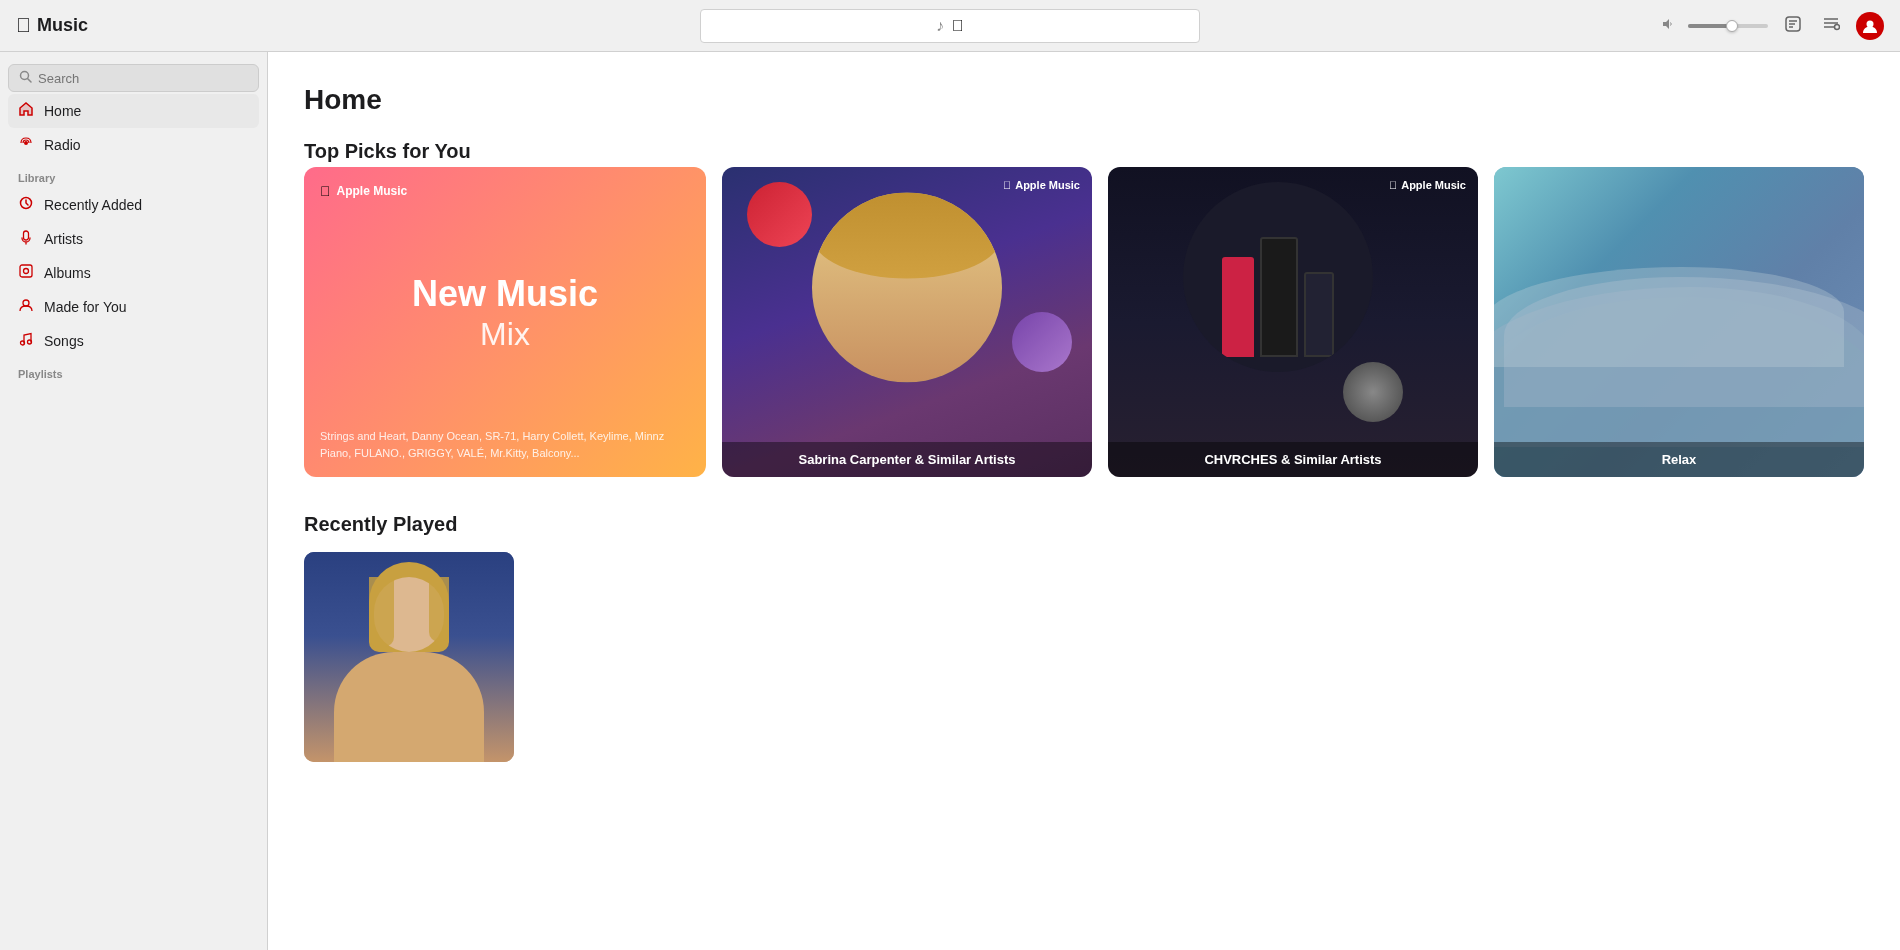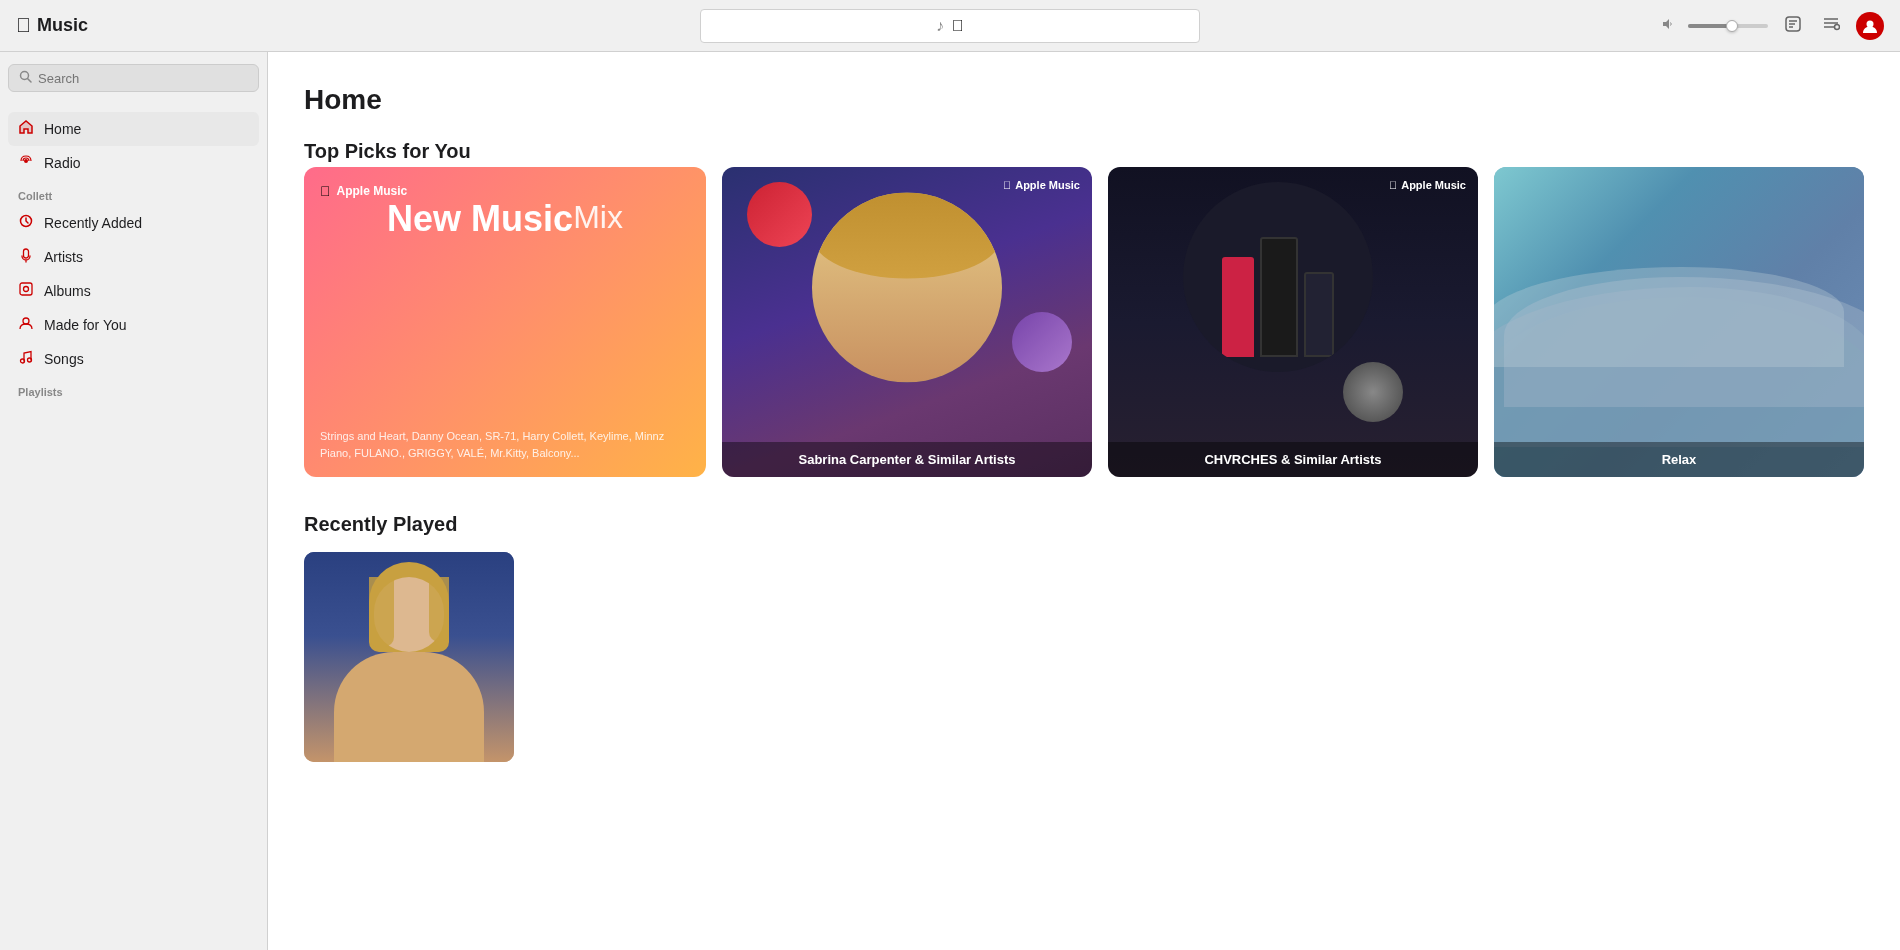--- a/index.html
+++ b/index.html
@@ -134,21 +134,21 @@
       flex-shrink: 0;
     }
     .search-box {
       display: flex;
       align-items: center;
       background: #e0e0e0;
       border: 1px solid #ccc;
       border-radius: 6px;
       padding: 5px 10px;
       gap: 6px;
-      margin-bottom: 20px;
+      margin-bottom: 2px;
     }
     .search-box input {
       background: none;
       border: none;
       outline: none;
       font-size: 13px;
       color: #555;
       width: 100%;
     }
     .search-icon { color: #888; font-size: 12px; }
@@ -221,22 +221,23 @@
       padding: 16px;
     }
     .card-1-top {
       display: flex;
       align-items: center;
       gap: 6px;
     }
     .card-1-content {
       flex: 1;
       display: flex;
-      flex-direction: row;
+      flex-direction: column;
       justify-content: center;
+      align-items: center;
     }
     .new-music-title {
       font-size: 36px;
       font-weight: 800;
       color: white;
       line-height: 1.1;
       margin-bottom: 2px;
     }
     .mix-subtitle {
       font-size: 32px;
@@ -452,21 +453,21 @@
       <span class="nav-icon red">
         <svg width="16" height="16" viewBox="0 0 16 16" fill="none">
           <circle cx="8" cy="8" r="2" fill="#cc0000"></circle>
           <path d="M5 8 Q5 5 8 5 Q11 5 11 8" stroke="#cc0000" stroke-width="1.2" fill="none"></path>
           <path d="M3 8 Q3 3 8 3 Q13 3 13 8" stroke="#cc0000" stroke-width="1.2" fill="none"></path>
         </svg>
       </span>
       <span>Radio</span>
     </div>
 
-    <div class="section-label">Collett</div>
+    <div class="section-label">Library</div>
 
     <div class="nav-item">
       <span class="nav-icon red">
         <svg width="16" height="16" viewBox="0 0 16 16" fill="none">
           <circle cx="8" cy="8" r="5.5" stroke="#cc0000" stroke-width="1.5"></circle>
           <polyline points="8,5 8,8 10,10" stroke="#cc0000" stroke-width="1.5" stroke-linecap="round"></polyline>
         </svg>
       </span>
       <span>Recently Added</span>
     </div>

